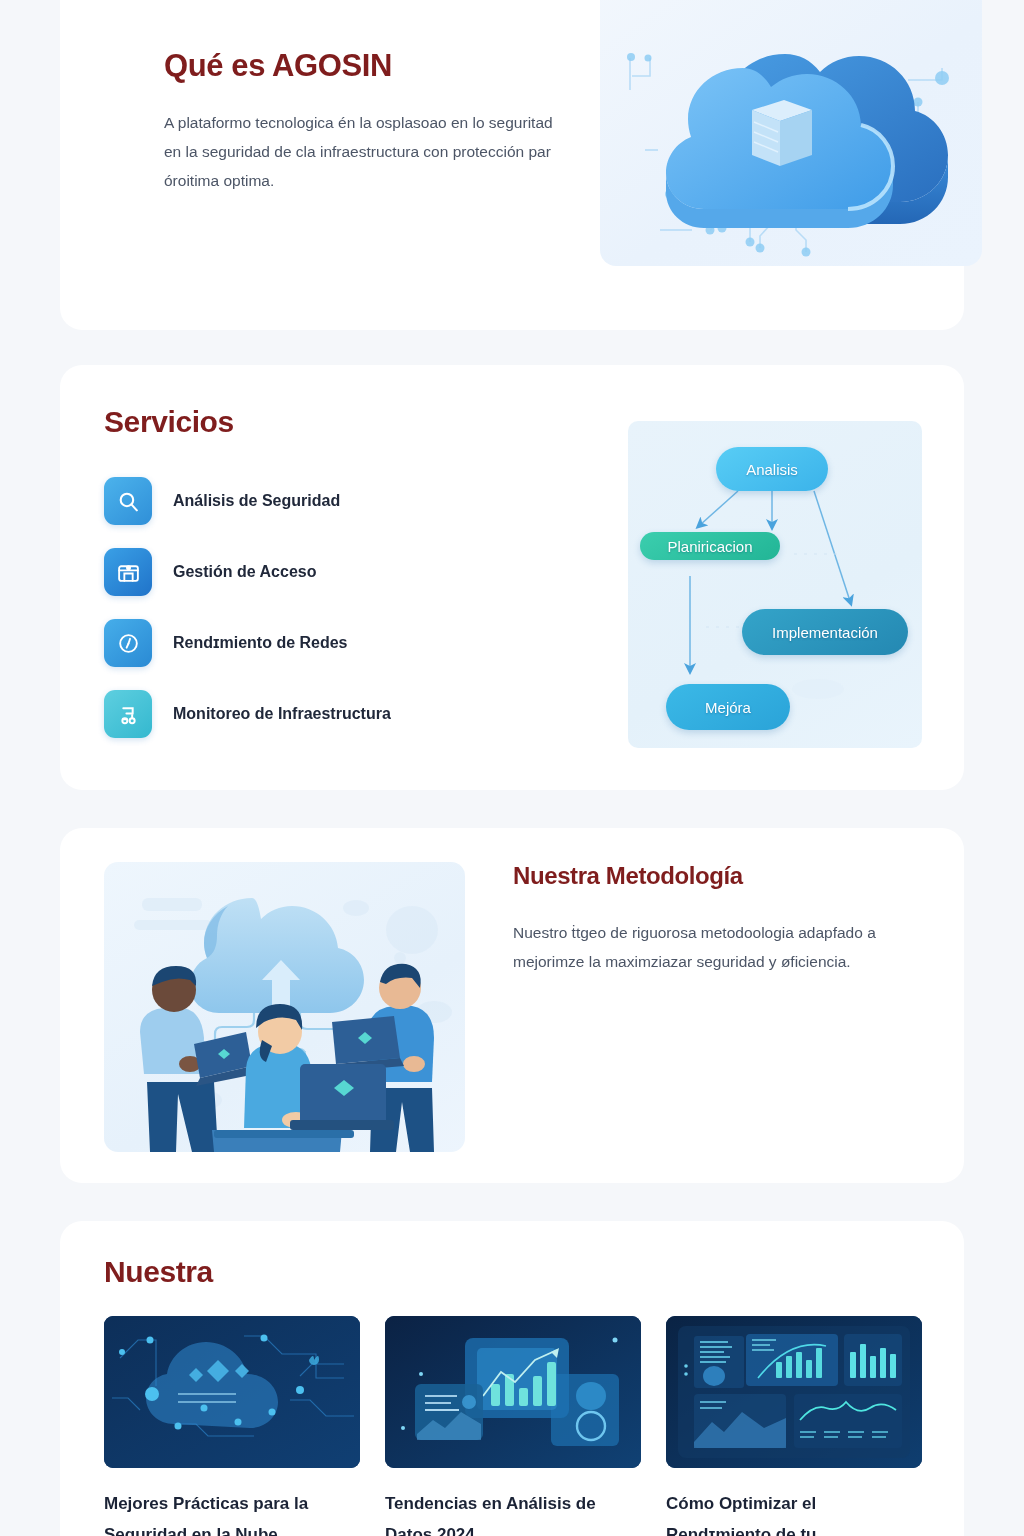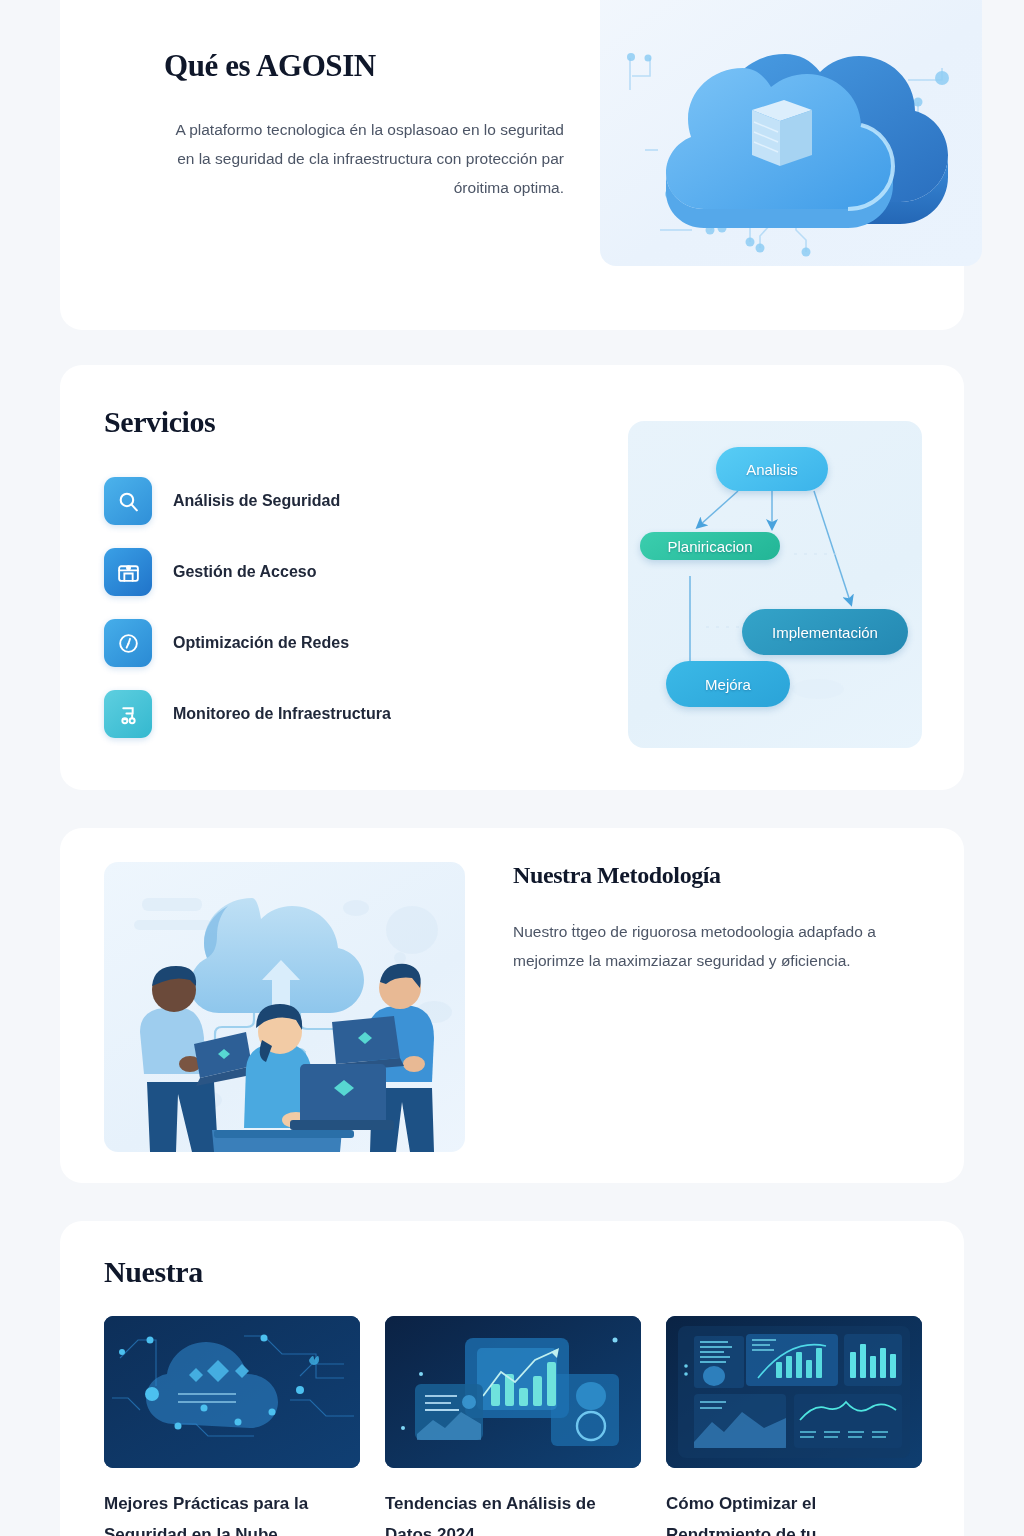--- a/index.html
+++ b/index.html
@@ -36,31 +36,30 @@
   
   #hero-text {
     position: absolute;
     left: 104px;
     top: 76px;
     width: 400px;
   }
   .h1 {
     font-size: 31px;
     font-weight: bold;
-    color: #0f172a;
+    color: #7f1d1d;
     letter-spacing: -0.4px;
-    font-family: Liberation Serif, serif;
   }
   .body-text {
     font-size: 15.5px;
     line-height: 29px;
     color: #4c5566;
     font-weight: 400;
   }
-  #hero-text .body-text { margin-top: 31px; text-align: right; }
+  #hero-text .body-text { margin-top: 24px; }
 
   #hero-illus {
     position: absolute;
     left: 540px;
     top: 8px;
     width: 382px;
     height: 286px;
     border-radius: 16px;
     background: linear-gradient(145deg,#f2f7fd 0%,#e9f2fc 55%,#eaf3fd 100%);
     overflow: hidden;
@@ -91,21 +90,21 @@
     white-space: nowrap;
   }
 
   
   #flow-panel {
     position: absolute;
     left: 628px;
     top: 421px;
     width: 294px;
     height: 327px;
-    border-radius: 16px;
+    border-radius: 10px;
     background: linear-gradient(150deg,#e8f3fb 0%,#e4f1fa 60%,#e9f4fc 100%);
   }
   .flow-node {
     position: absolute;
     display: flex; align-items: center; justify-content: center;
     border-radius: 999px;
     color: #ffffff;
     font-size: 15px;
     font-weight: 500;
     text-shadow: 0 1px 2px rgba(10,60,100,.35);
@@ -281,21 +280,21 @@
     </div>
 
     <div class="service-row">
       <span class="svc-icon" style="background:linear-gradient(140deg,#46aeea,#2a8ad4)">
         <svg viewBox="0 0 24 24" fill="none" stroke="#ffffff" stroke-width="1.8" stroke-linecap="round">
           <circle cx="12" cy="12" r="8"></circle>
             <path d="M12 12 L13.5 7.5"></path>
             <path d="M12 12 L10.2 16"></path>
         </svg>
       </span>
-      <span class="svc-label">Optimización de Redes</span>
+      <span class="svc-label">Rendɪmiento de Redes</span>
     </div>
 
     <div class="service-row">
       <span class="svc-icon" style="background:linear-gradient(140deg,#5ecfe0,#34b8cf)">
         <svg viewBox="0 0 24 24" fill="none" stroke="#ffffff" stroke-width="1.9" stroke-linecap="round">
           <path d="M7 6 H16 V11 H10"></path>
             <path d="M7 16.5 H10"></path>
           <circle cx="8.5" cy="18" r="2.4"></circle>
             <circle cx="15.5" cy="18" r="2.4"></circle>
           <path d="M15.5 15.6 V12.5"></path>
@@ -329,21 +328,21 @@
 
     <div class="flow-node" style="left:88px;top:26px;width:112px;height:44px;background:linear-gradient(150deg,#58cdf5,#3bb3ea)">
       <span>Analisis</span>
     </div>
     <div class="flow-node" style="left:12px;top:111px;width:140px;height:28px;background:linear-gradient(150deg,#3bceae,#22b596)">
       <span>Planiricacion</span>
     </div>
     <div class="flow-node" style="left:114px;top:188px;width:166px;height:46px;background:linear-gradient(150deg,#34a4c9,#2488b2)">
       <span>Implementación</span>
     </div>
-    <div class="flow-node" style="left:38px;top:240px;width:124px;height:46px;background:linear-gradient(150deg,#3bb9e7,#2aa3d8)">
+    <div class="flow-node" style="left:38px;top:263px;width:124px;height:46px;background:linear-gradient(150deg,#3bb9e7,#2aa3d8)">
       <span>Mejóra</span>
     </div>
   </div>
 
   <section class="card" id="metodologia-card"></section>
 
   <div id="metodo-illus">
     <svg viewBox="0 0 361 290" width="361" height="290">
       <defs>
         <linearGradient id="mCloud" x1="0" y1="0" x2="0" y2="1">

